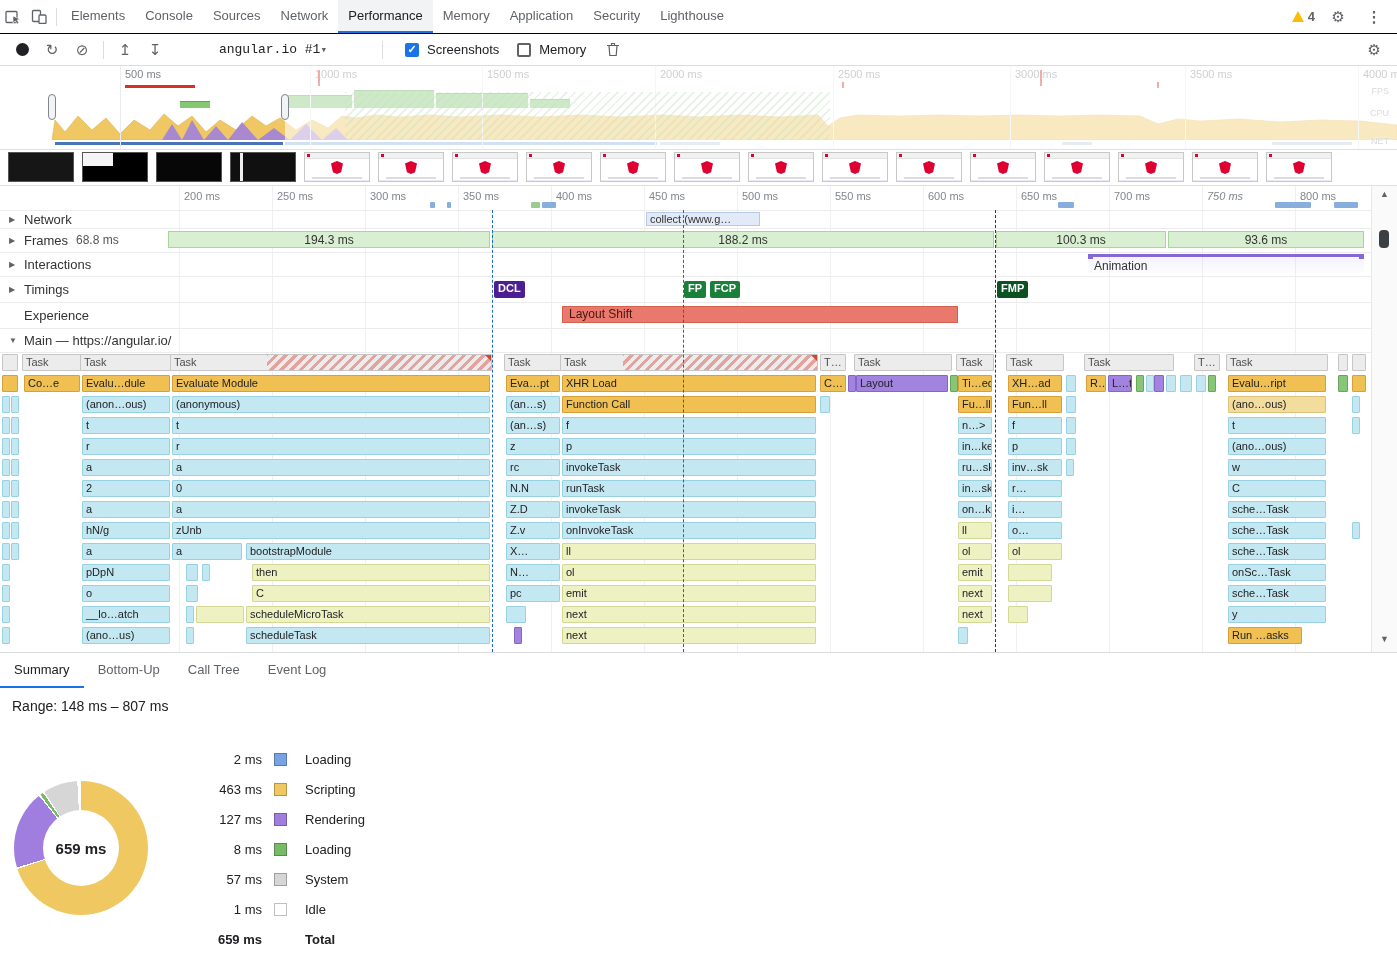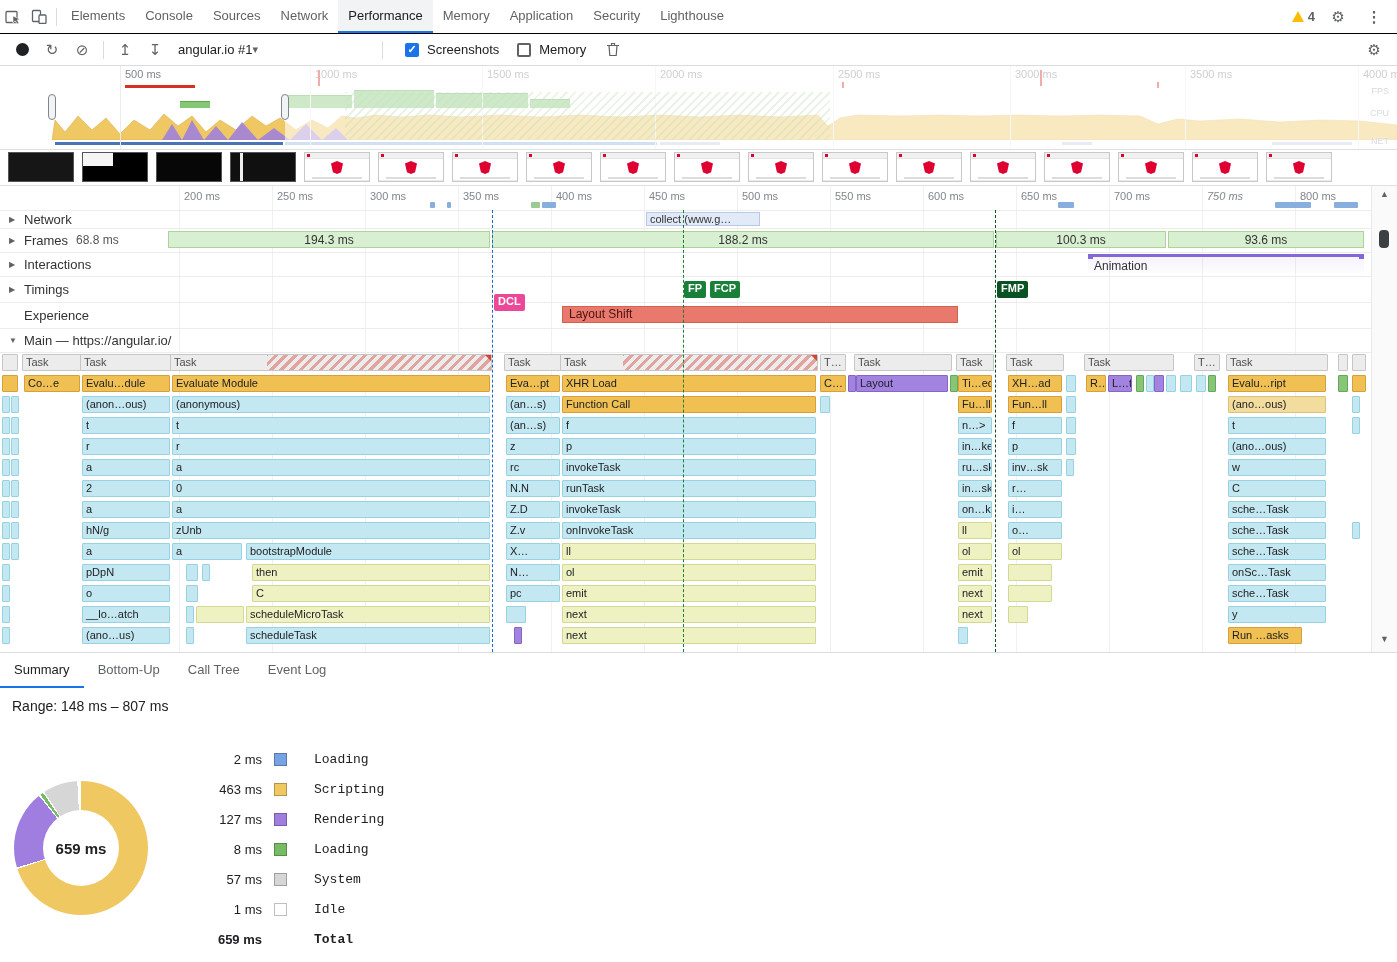--- a/index.html
+++ b/index.html
@@ -17,22 +17,22 @@
   .topbar-right{margin-left:auto;display:flex;align-items:center;gap:10px;padding-right:10px;}
   .warn{display:flex;align-items:center;gap:4px;color:#5f6368;}
   .tri{width:0;height:0;border-left:6px solid transparent;border-right:6px solid transparent;
        border-bottom:11px solid #fbbc04;display:inline-block;}
   .gear{font-size:17px;}
   .kebab{font-size:15px;font-weight:bold;}
   
   .perfbar{position:absolute;top:34px;left:0;right:0;height:31px;border-bottom:1px solid #dadce0;
            display:flex;align-items:center;gap:4px;padding-left:10px;background:#fff;}
   .rec{width:13px;height:13px;border-radius:50%;background:#202124;margin:0 6px;}
-  .profile{display:flex;align-items:center;justify-content:flex-start;width:190px;
-           padding:0 6px;color:#202124;}
+  .profile{display:flex;align-items:center;justify-content:center;width:190px;
+           padding:0 6px;color:#202124;font-family:Liberation Mono, monospace;}
   .profile i{font-style:normal;color:#5f6368;font-size:11px;}
   .cb{width:14px;height:14px;border-radius:2px;margin:0 4px 0 14px;display:inline-flex;
       align-items:center;justify-content:center;box-sizing:border-box;}
   .cb.checked{background:#1a73e8;color:#fff;font-size:11px;font-weight:bold;}
   .cb.un{border:2px solid #5f6368;background:#fff;}
   .perfbar label{color:#202124;}
   .spacer{flex:1;}
   
   .overview{position:absolute;top:66px;left:0;right:0;height:83px;border-bottom:1px solid #e0e0e0;
             background:#fff;overflow:hidden;}
@@ -117,21 +117,21 @@
   .rangebar{position:absolute;top:688px;left:0;right:0;height:36px;border-bottom:1px solid #ececec;
             display:flex;align-items:center;padding-left:12px;font-size:14px;color:#202124;background:#fff;}
   .summary{position:absolute;top:724px;left:0;right:0;bottom:0;background:#fff;}
   .donut{position:absolute;left:14px;top:57px;width:134px;height:134px;border-radius:50%;}
   .hole{position:absolute;left:29px;top:29px;width:76px;height:76px;border-radius:50%;background:#fff;
         display:flex;align-items:center;justify-content:center;font-weight:bold;font-size:15px;}
   .legend{position:absolute;left:158px;top:20px;}
   .leg-row{display:flex;align-items:center;height:30px;}
   .leg-val{width:104px;text-align:right;margin-right:12px;}
   .leg-swatch{width:13px;height:13px;border:1px solid rgba(0,0,0,.25);box-sizing:border-box;}
-  .leg-label{margin-left:27px;font-family:Liberation Mono, monospace;}
+  .leg-label{margin-left:18px;}
   .bold{font-weight:bold;}
 </style>
 </head>
 <body>
 
 <div class="root">
 
   <div class="topbar">
     <span class="icn">
       <svg width="17" height="16" viewBox="0 0 17 16">
@@ -407,21 +407,21 @@
         <div class="frame-bar" style="left: 1168px; width: 196px;">93.6 ms</div>
       </div>
     <div class="trow" id="interrow" style="top:66px;height:24px;">
       <span class="chev">▶</span>
       <span class="tlab">Interactions</span>
     <div class="anim-bar" style="left: 1088px; width: 276px;">Animation</div>
       </div>
     <div class="trow" id="timingsrow" style="top:90px;height:26px;">
       <span class="chev">▶</span>
       <span class="tlab">Timings</span>
-    <div class="badge" style="left: 494px; background: #ec4899; margin-top: 13px;">DCL</div>
+    <div class="badge" style="left: 494px; background: #4c1d95;">DCL</div>
         <div class="badge" style="left: 684px; background: rgb(24, 128, 56);">FP</div>
         <div class="badge" style="left: 710px; background: rgb(24, 128, 56);">FCP</div>
         <div class="badge" style="left: 997px; background: rgb(11, 82, 35);">FMP</div>
       </div>
     <div class="trow" id="exprow" style="top:116px;height:26px;">
       <span class="tlab">Experience</span>
     <div class="ls-bar" style="left: 562px; width: 396px;">Layout Shift</div>
       </div>
     <div class="trow" style="top:142px;height:24px;">
       <span class="chev">▼</span>

